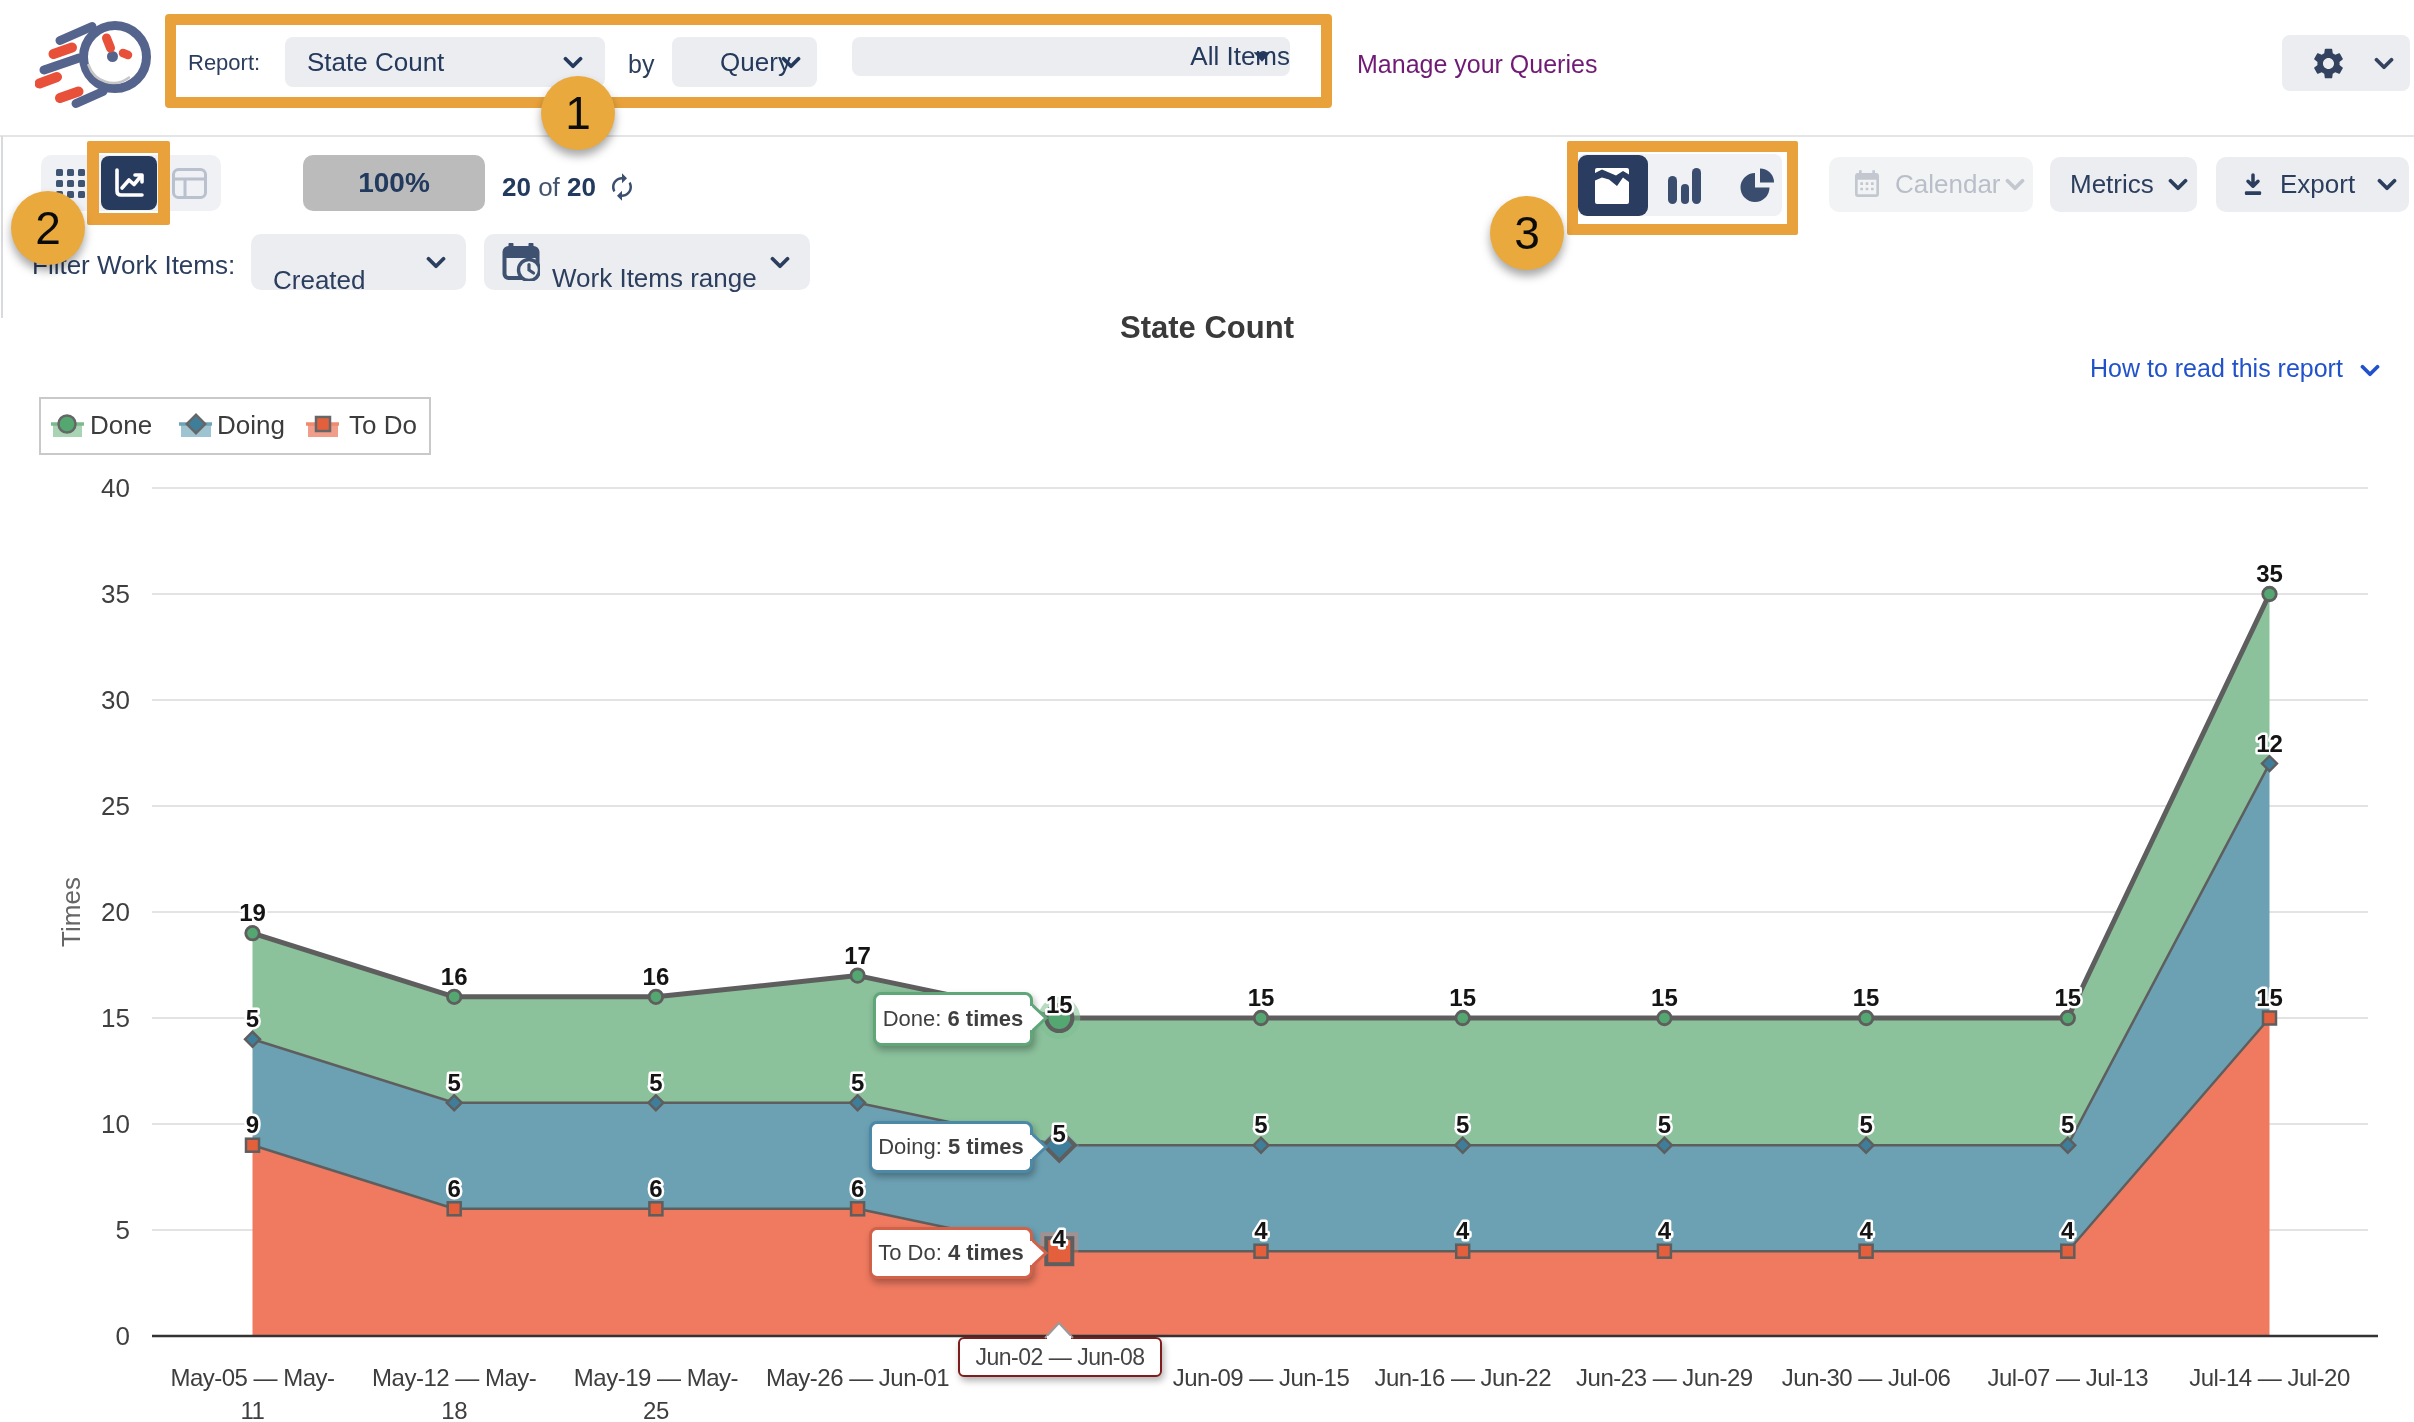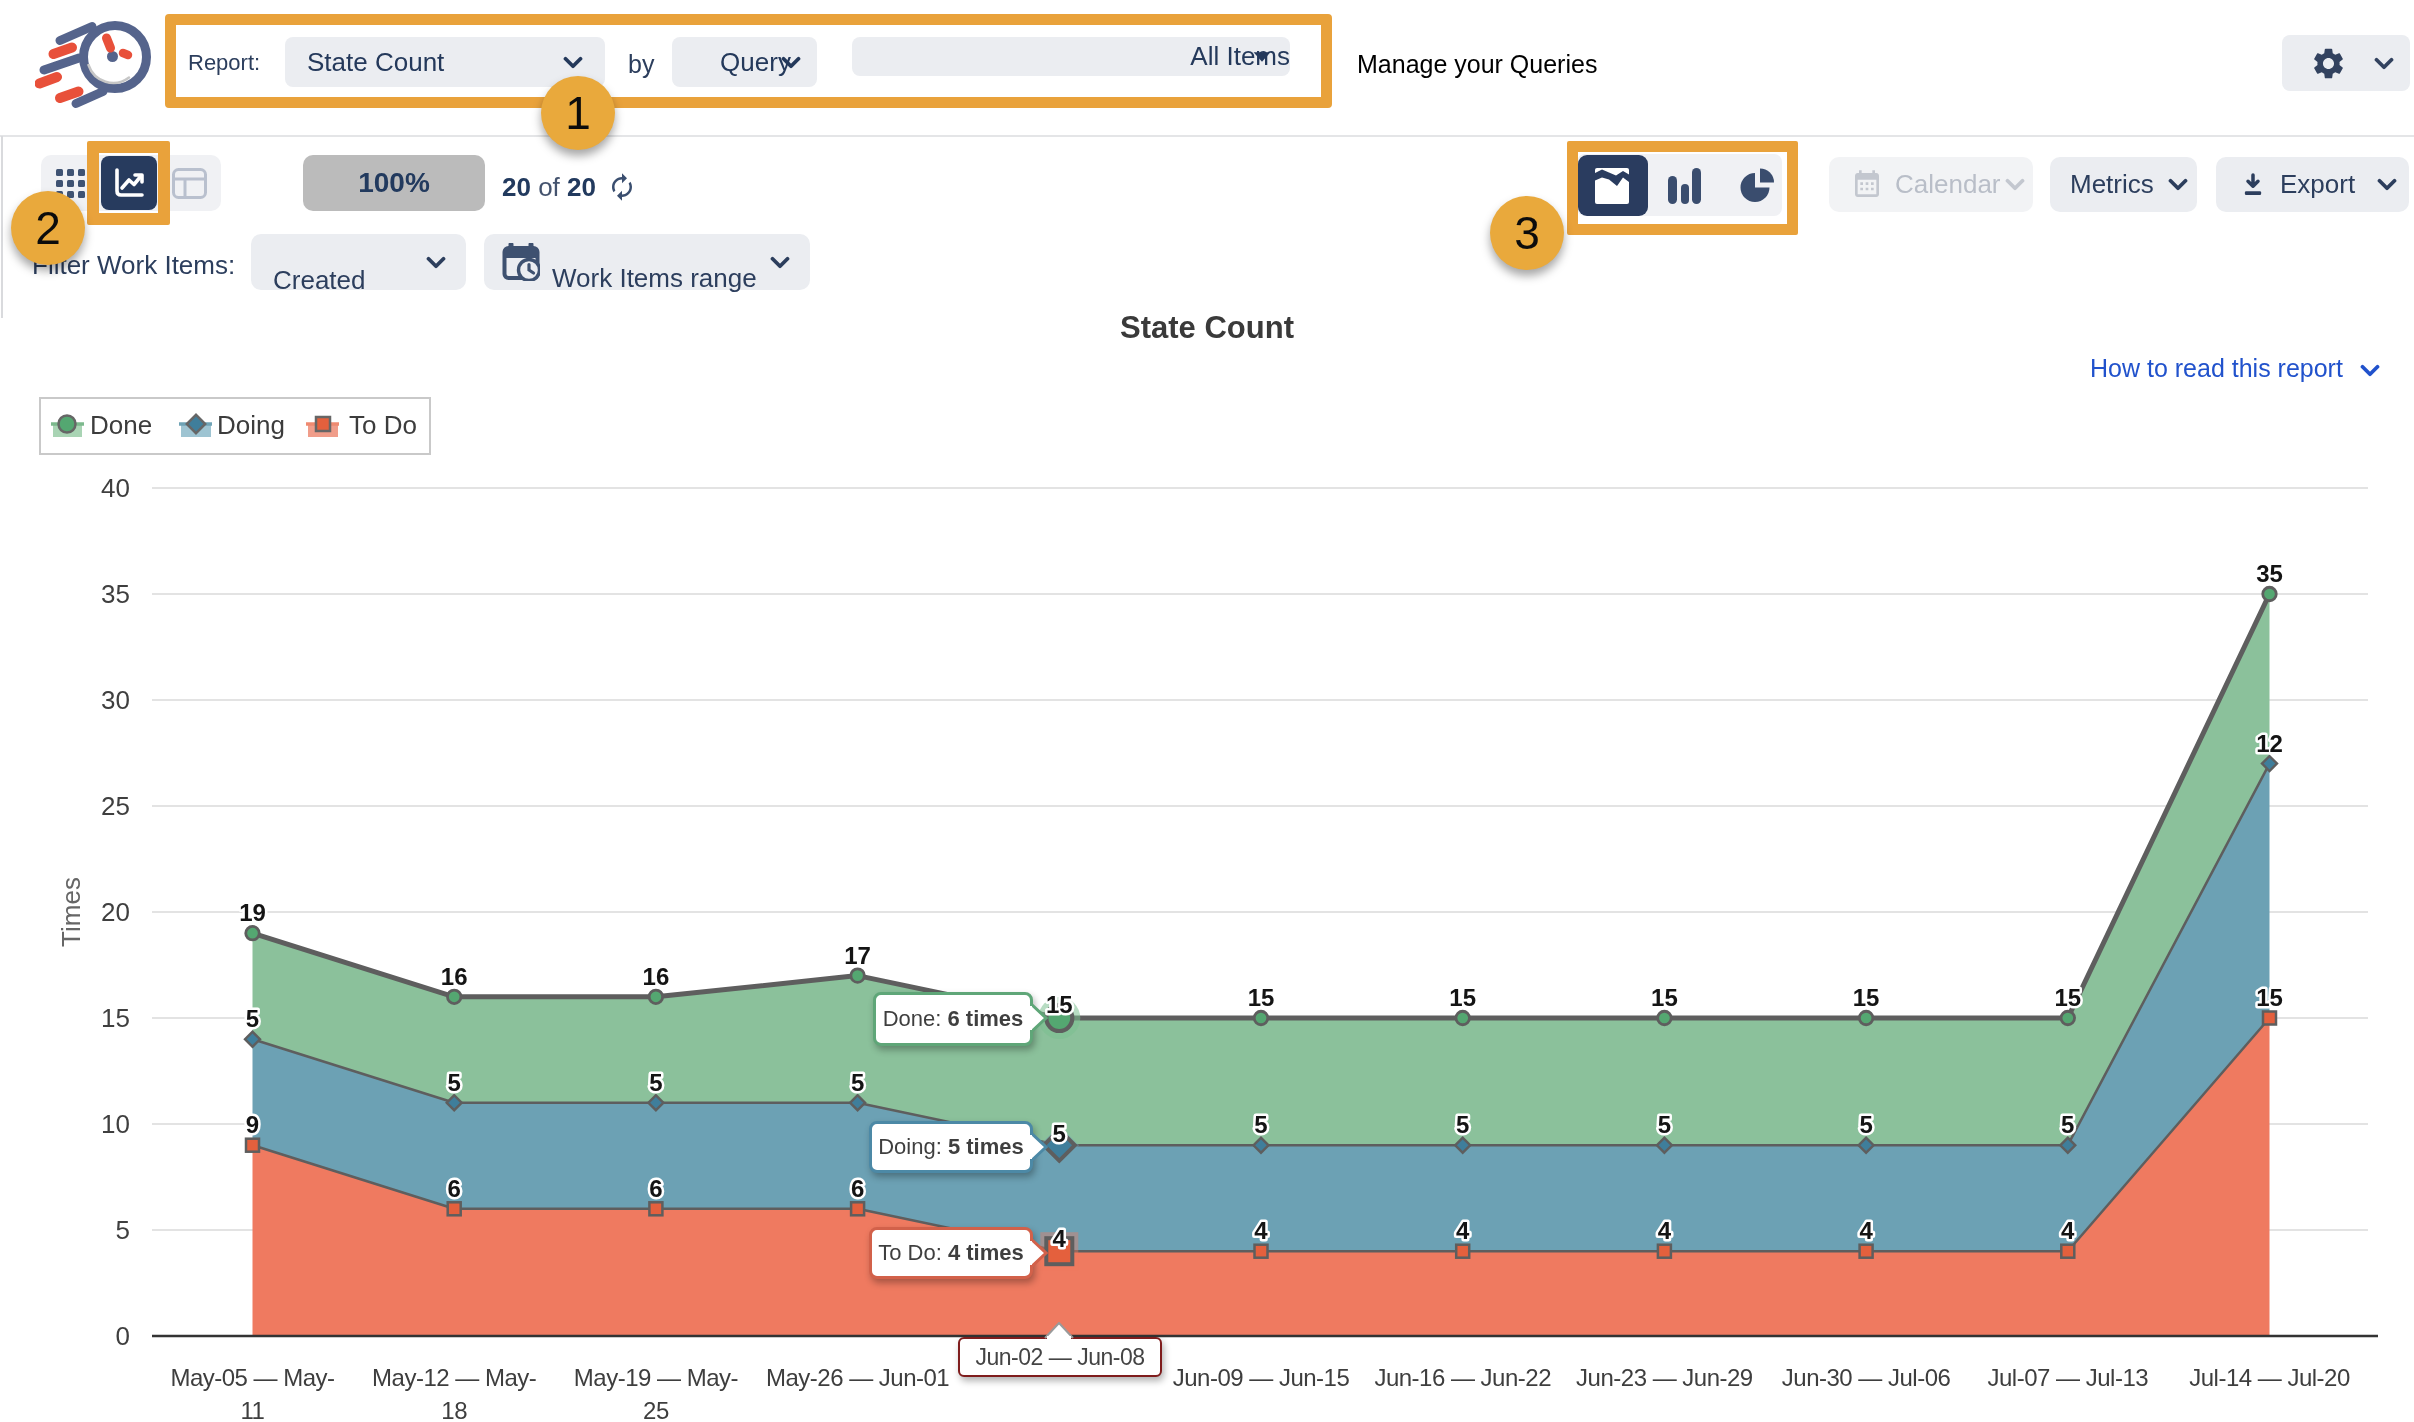--- a/index.html
+++ b/index.html
@@ -53,21 +53,21 @@
         <path d="M2 2 L8 8 L14 2" fill="none" stroke="#24395b" stroke-width="3" stroke-linecap="round" stroke-linejoin="round"></path>
       </svg>
   </div>
   <div class="sel" style="left:852px; top:37px; width:438px; height:39px; justify-content:flex-end;padding-left:36px;">
     <span>All Items</span>
     <svg viewBox="0 0 16 10" style="position:absolute; right:18px; width:20px; height:12px;">
         <path d="M1 1 L8 9 L15 1 Z" fill="#24395b"></path>
       </svg>
   </div>
   <div class="ocirc" style="left:541px; top:76px;">1</div>
-  <div class="abs" style="left:1357px; top:50px; font-size:25px; color:#000000;">Manage your Queries</div>
+  <div class="abs" style="left:1357px; top:50px; font-size:25px; color:#701a75;">Manage your Queries</div>
   <div class="btn" style="left:2282px; top:35px; width:128px; height:56px; border-radius:8px;">
     <svg style="margin-left:28px;" width="37" height="37" viewBox="0 0 24 24">
         <path fill="#32425f" d="M19.14 12.94c.04-.3.06-.61.06-.94 0-.32-.02-.64-.07-.94l2.03-1.58c.18-.14.23-.41.12-.61l-1.92-3.32c-.12-.22-.37-.29-.59-.22l-2.39.96c-.5-.38-1.03-.7-1.62-.94l-.36-2.54c-.04-.24-.24-.41-.48-.41h-3.84c-.24 0-.43.17-.47.41l-.36 2.54c-.59.24-1.13.57-1.62.94l-2.39-.96c-.22-.08-.47 0-.59.22L2.74 8.87c-.12.21-.08.47.12.61l2.03 1.58c-.05.3-.09.63-.09.94s.02.64.07.94l-2.03 1.58c-.18.14-.23.41-.12.61l1.92 3.32c.12.22.37.29.59.22l2.39-.96c.5.38 1.03.7 1.62.94l.36 2.54c.05.24.24.41.48.41h3.84c.24 0 .44-.17.47-.41l.36-2.54c.59-.24 1.13-.56 1.62-.94l2.39.96c.22.08.47 0 .59-.22l1.92-3.32c.12-.22.07-.47-.12-.61l-2.01-1.58zM12 15.6c-1.98 0-3.6-1.62-3.6-3.6s1.62-3.6 3.6-3.6 3.6 1.62 3.6 3.6-1.62 3.6-3.6 3.6z"></path>
       </svg>
     <svg class="chev" viewBox="0 0 16 10" style="position:absolute; right:16px;">
         <path d="M2 2 L8 8 L14 2" fill="none" stroke="#32425f" stroke-width="3" stroke-linecap="round" stroke-linejoin="round"></path>
       </svg>
   </div>
 
   <div class="abs" style="left:0; top:135px; width:2414px; height:2px; background:#e4e5e7;"></div>

